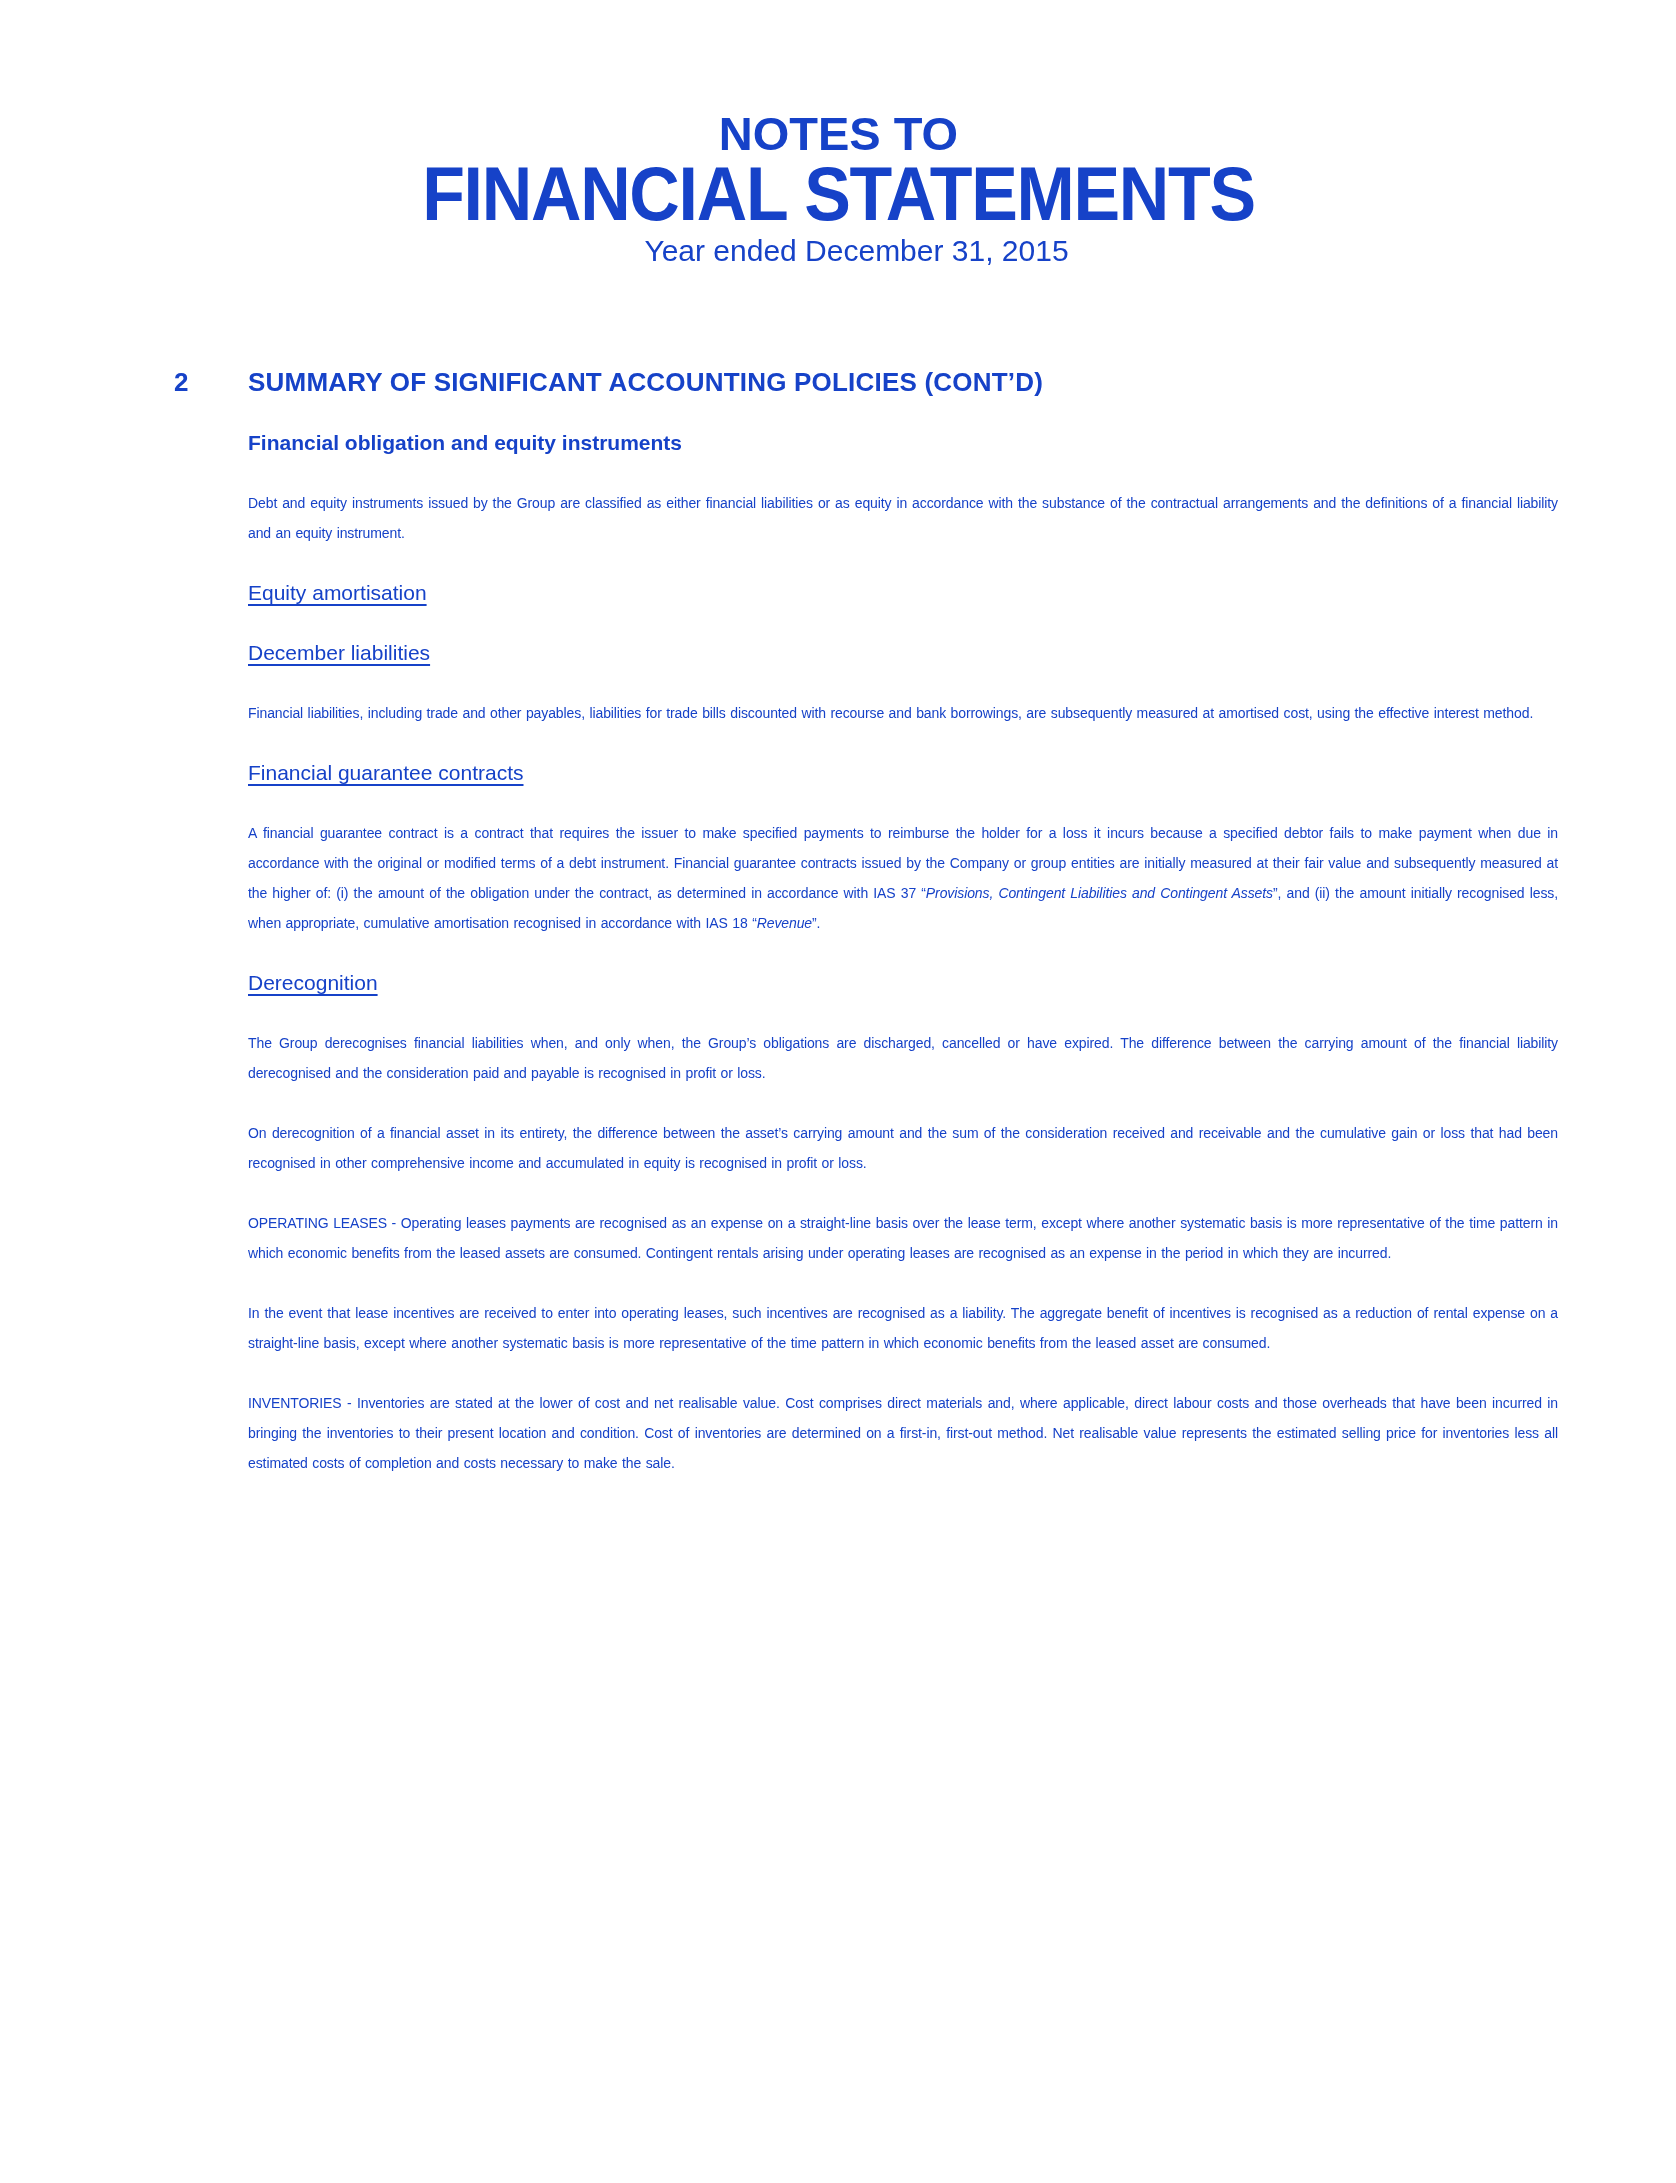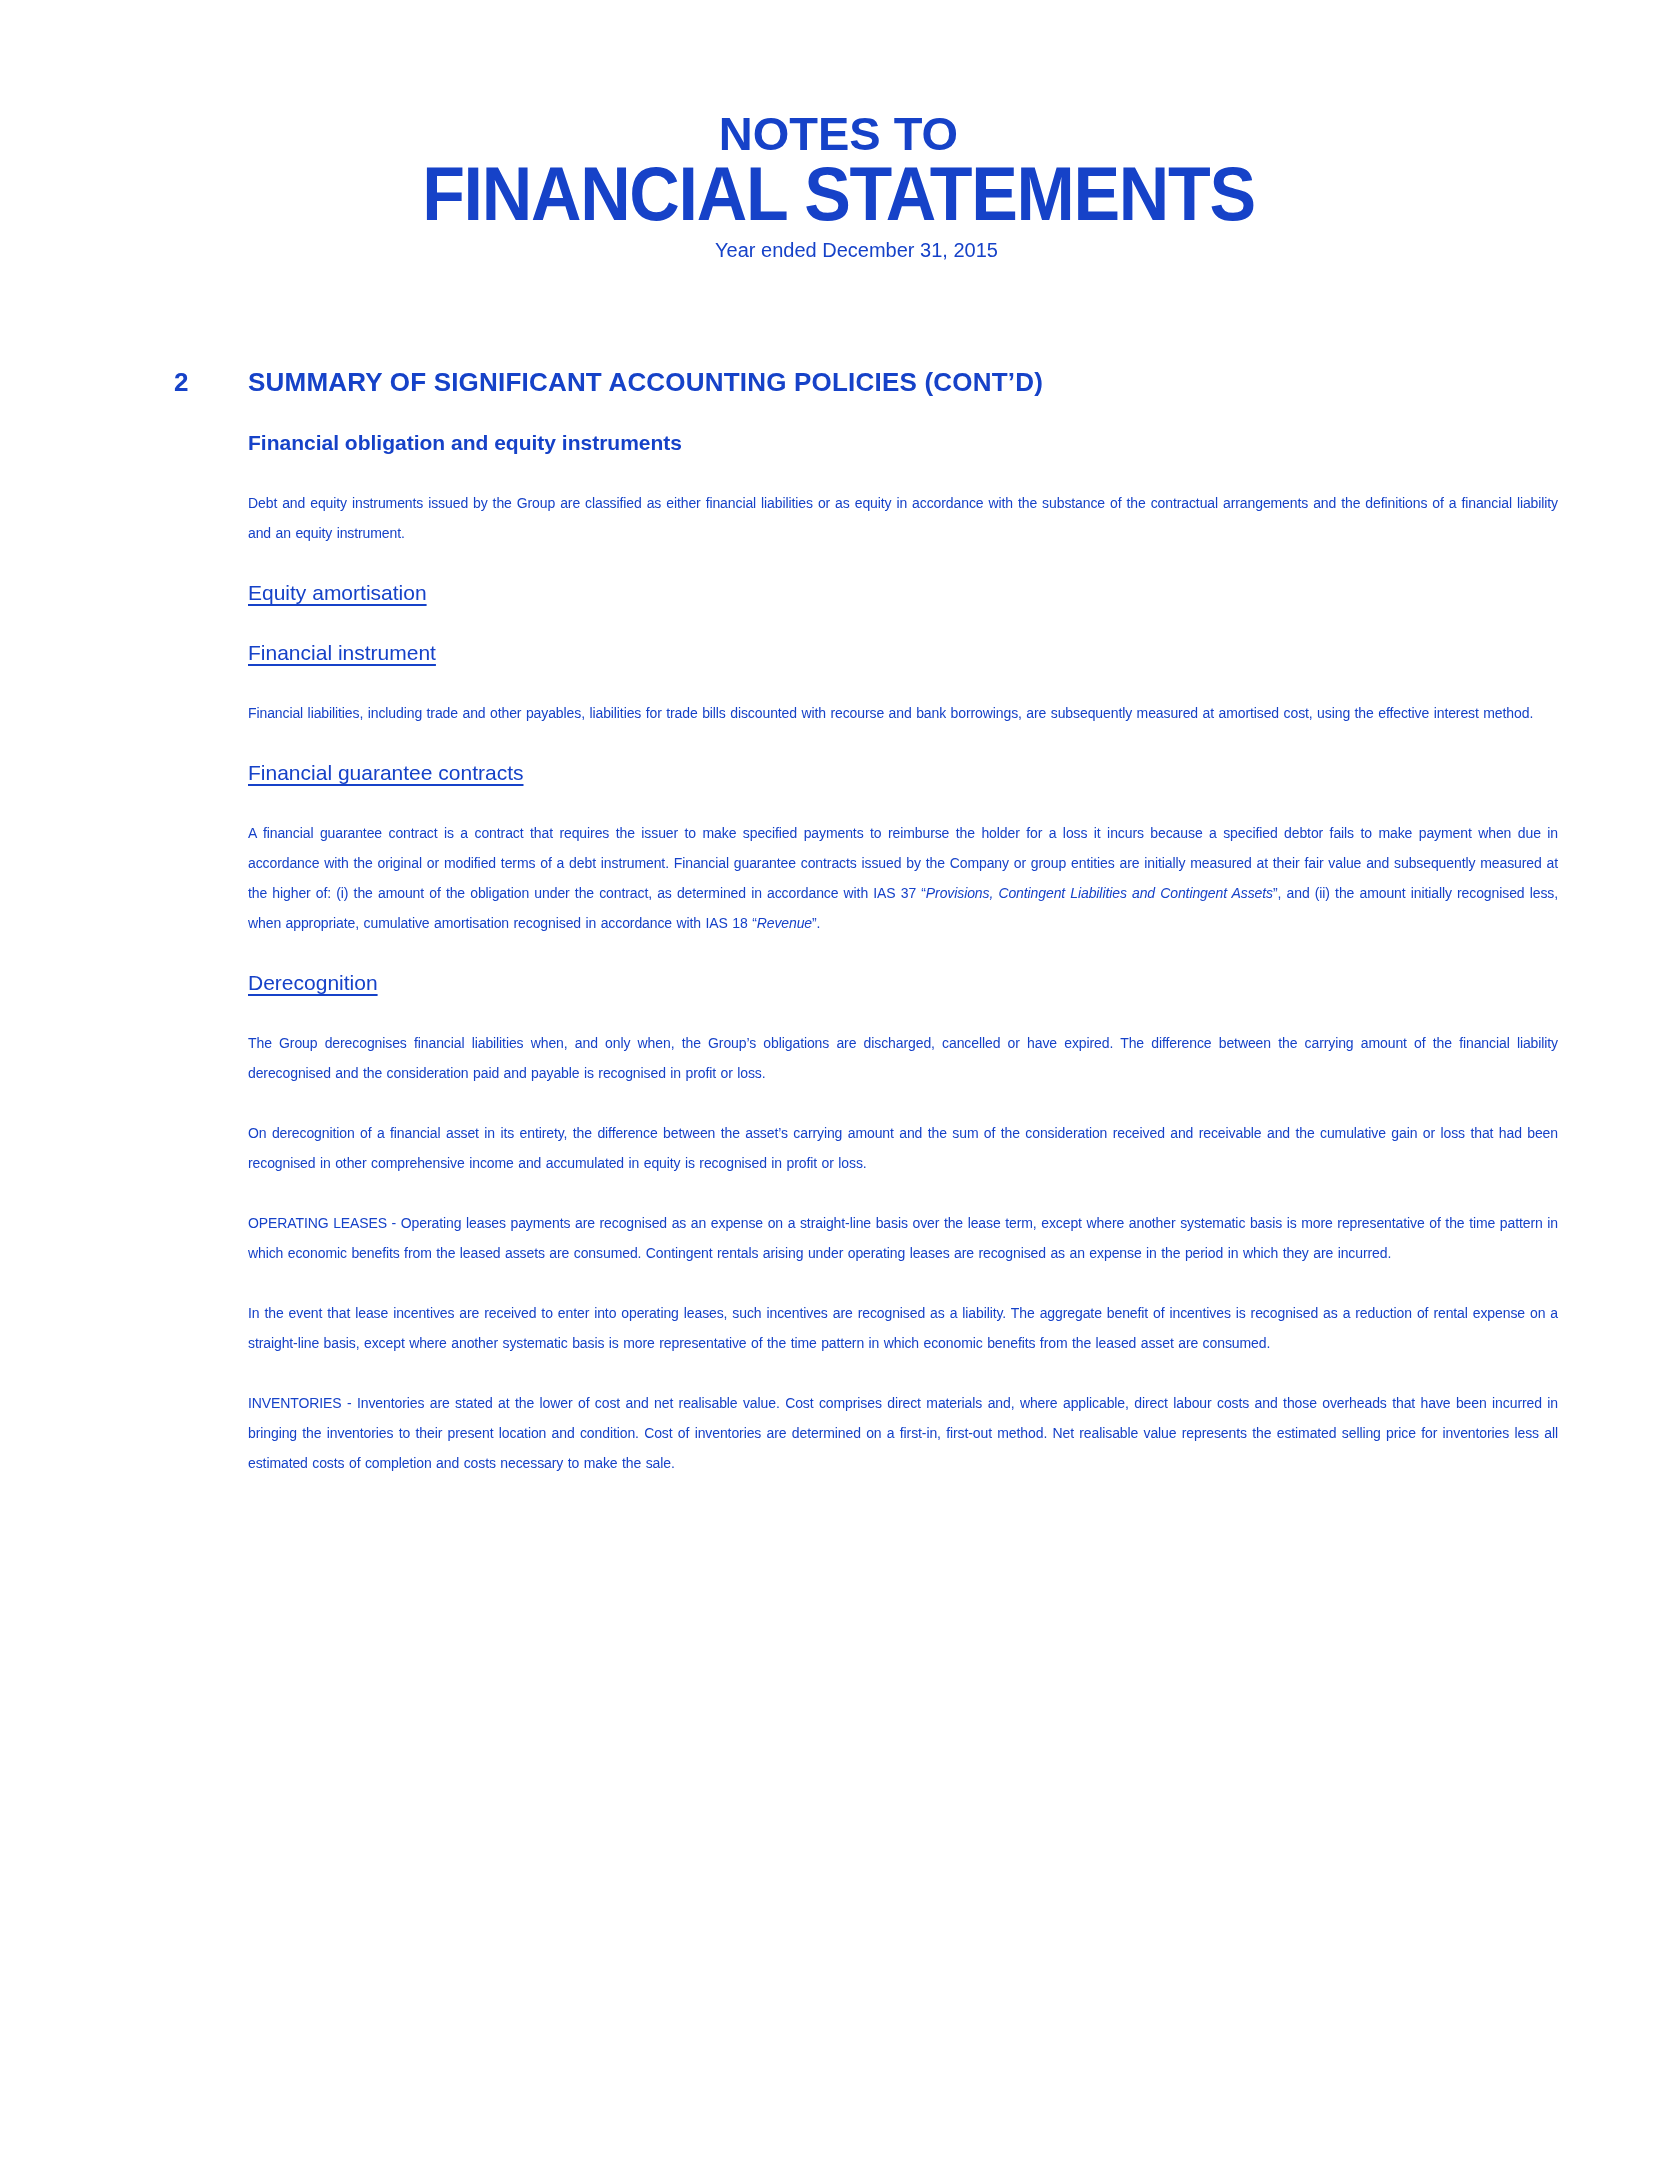--- a/index.html
+++ b/index.html
@@ -29,21 +29,21 @@
   .title-line2 {
     font-size: 76px;
     line-height: 71px;
     font-weight: 700;
     letter-spacing: -1.4px;
     transform: scaleX(0.92);
     transform-origin: 50% 50%;
     margin-top: 1.4px;
   }
   .doc-subtitle {
-    font-size: 20px;
+    font-size: 30px;
     line-height: 37px;
     margin-top: 2.8px;
     font-weight: 400;
     padding-left: 36px;
   }
   .content {
     margin: 97px 119px 0 248px; 
     text-align: justify;
   }
   .section-row {
@@ -113,21 +113,21 @@
       <h2 class="section-heading">SUMMARY OF SIGNIFICANT ACCOUNTING POLICIES (CONT’D)</h2>
     </div>
 
     <h3 class="sub-heading">Financial obligation and equity instruments</h3>
 
     <p class="body-para">Debt and equity instruments issued by the Group are classified as either financial liabilities or as equity in accordance with the substance of the contractual arrangements and the definitions of a financial liability and an equity instrument.</p>
 
     <h4 class="underlined-heading">Equity amortisation</h4>
 
 
-    <h4 class="underlined-heading">Financial instrument</h4>
+    <h4 class="underlined-heading">December liabilities</h4>
 
     <p class="body-para">Financial liabilities, including trade and other payables, liabilities for trade bills discounted with recourse and bank borrowings, are subsequently measured at amortised cost, using the effective interest method.</p>
 
     <h4 class="underlined-heading">Financial guarantee contracts</h4>
 
     <p class="body-para"><span>A financial guarantee contract is a contract that requires the issuer to make specified payments to reimburse the holder for a loss it incurs because a specified debtor fails to make payment when due in accordance with the original or modified terms of a debt instrument.  Financial guarantee contracts issued by the Company or group entities are initially measured at their fair value and subsequently measured at the higher of: (i) the amount of the obligation under the contract, as determined in accordance with IAS 37 “</span><i>Provisions, Contingent Liabilities and Contingent Assets</i><span>”, and (ii) the amount initially recognised less, when appropriate, cumulative amortisation recognised in accordance with IAS 18 “</span><i>Revenue</i><span>”.</span></p>
 
     <h4 class="underlined-heading">Derecognition</h4>
 
 

